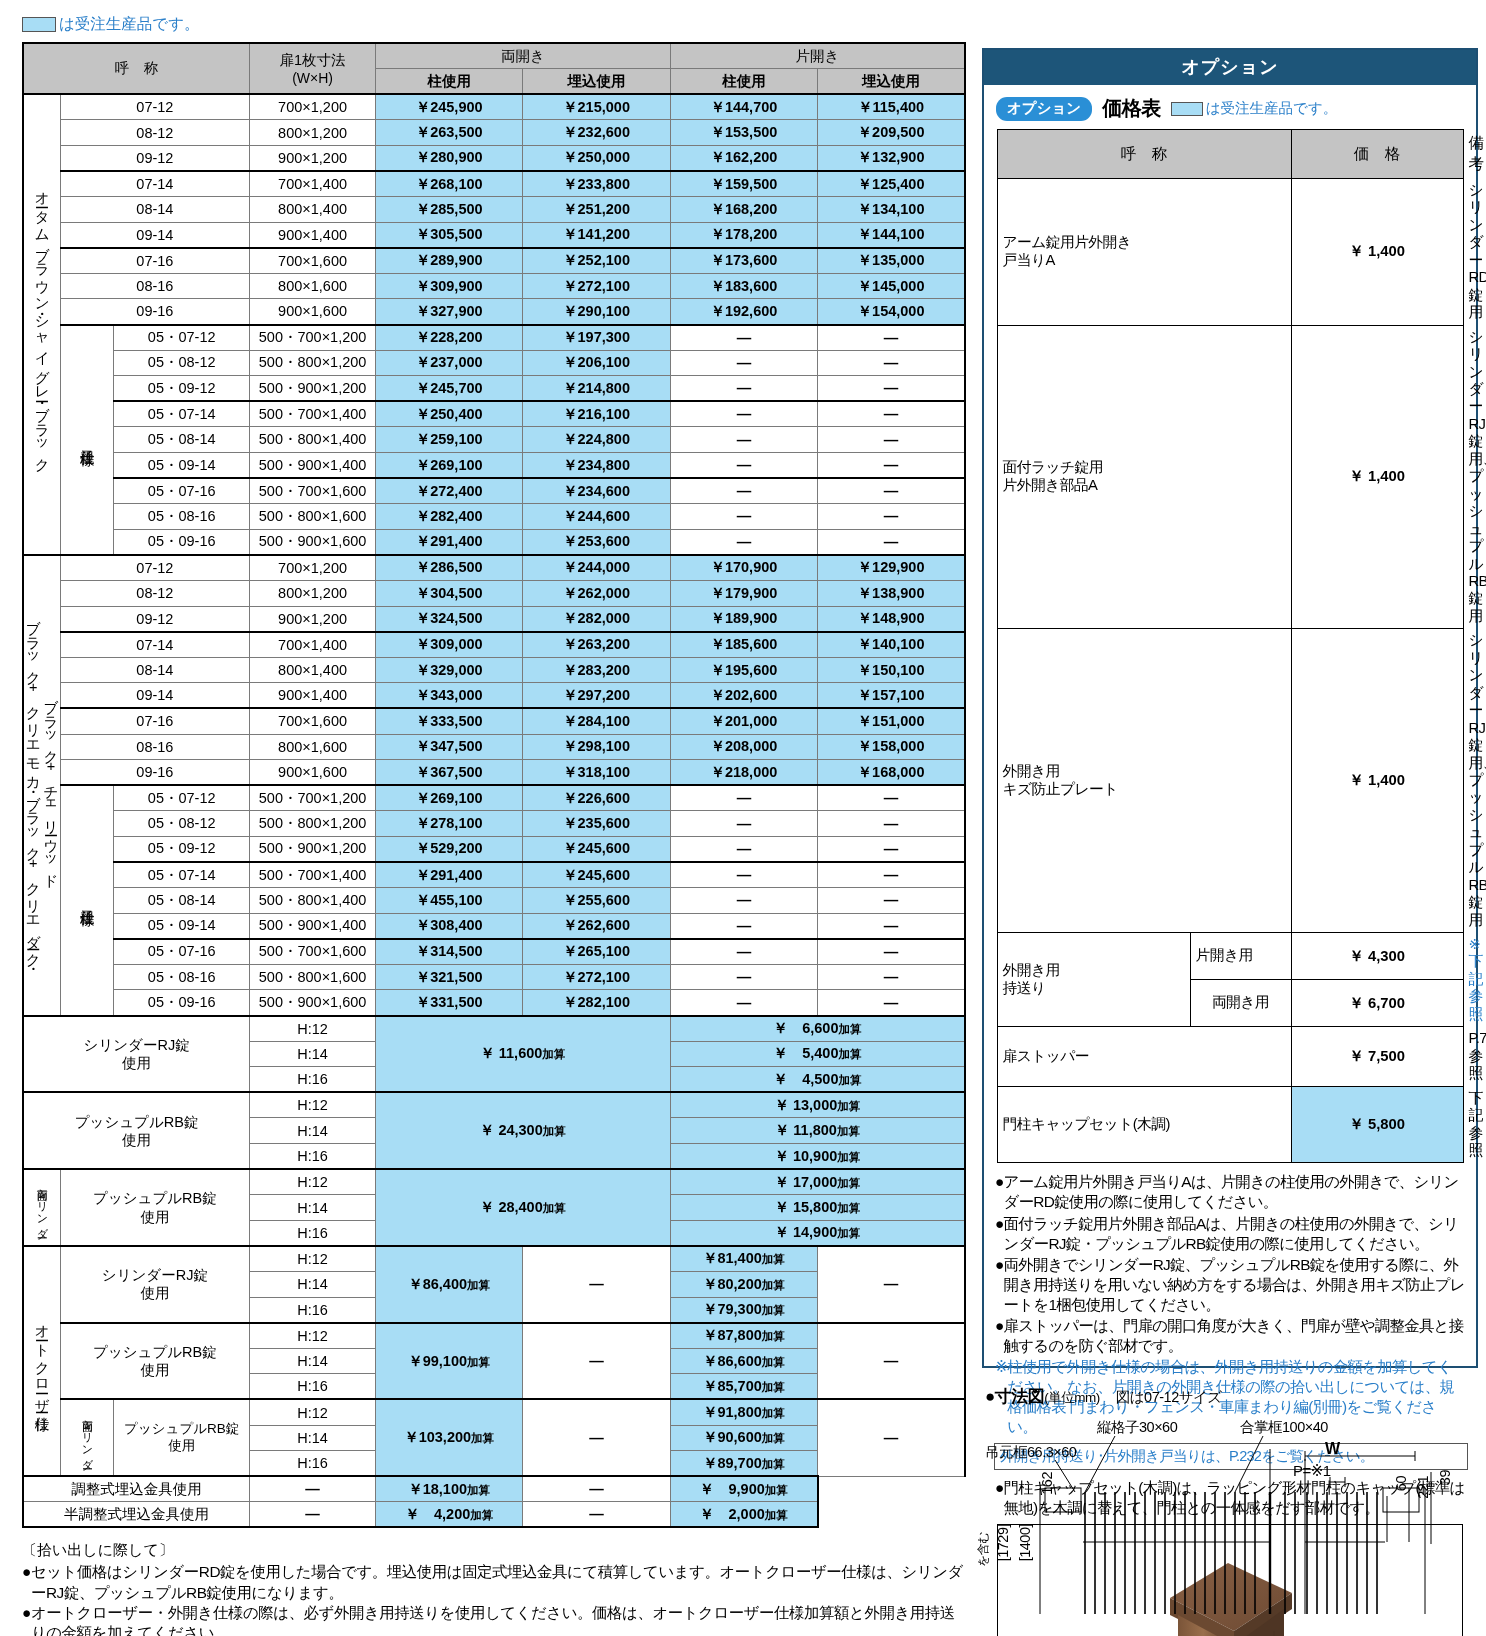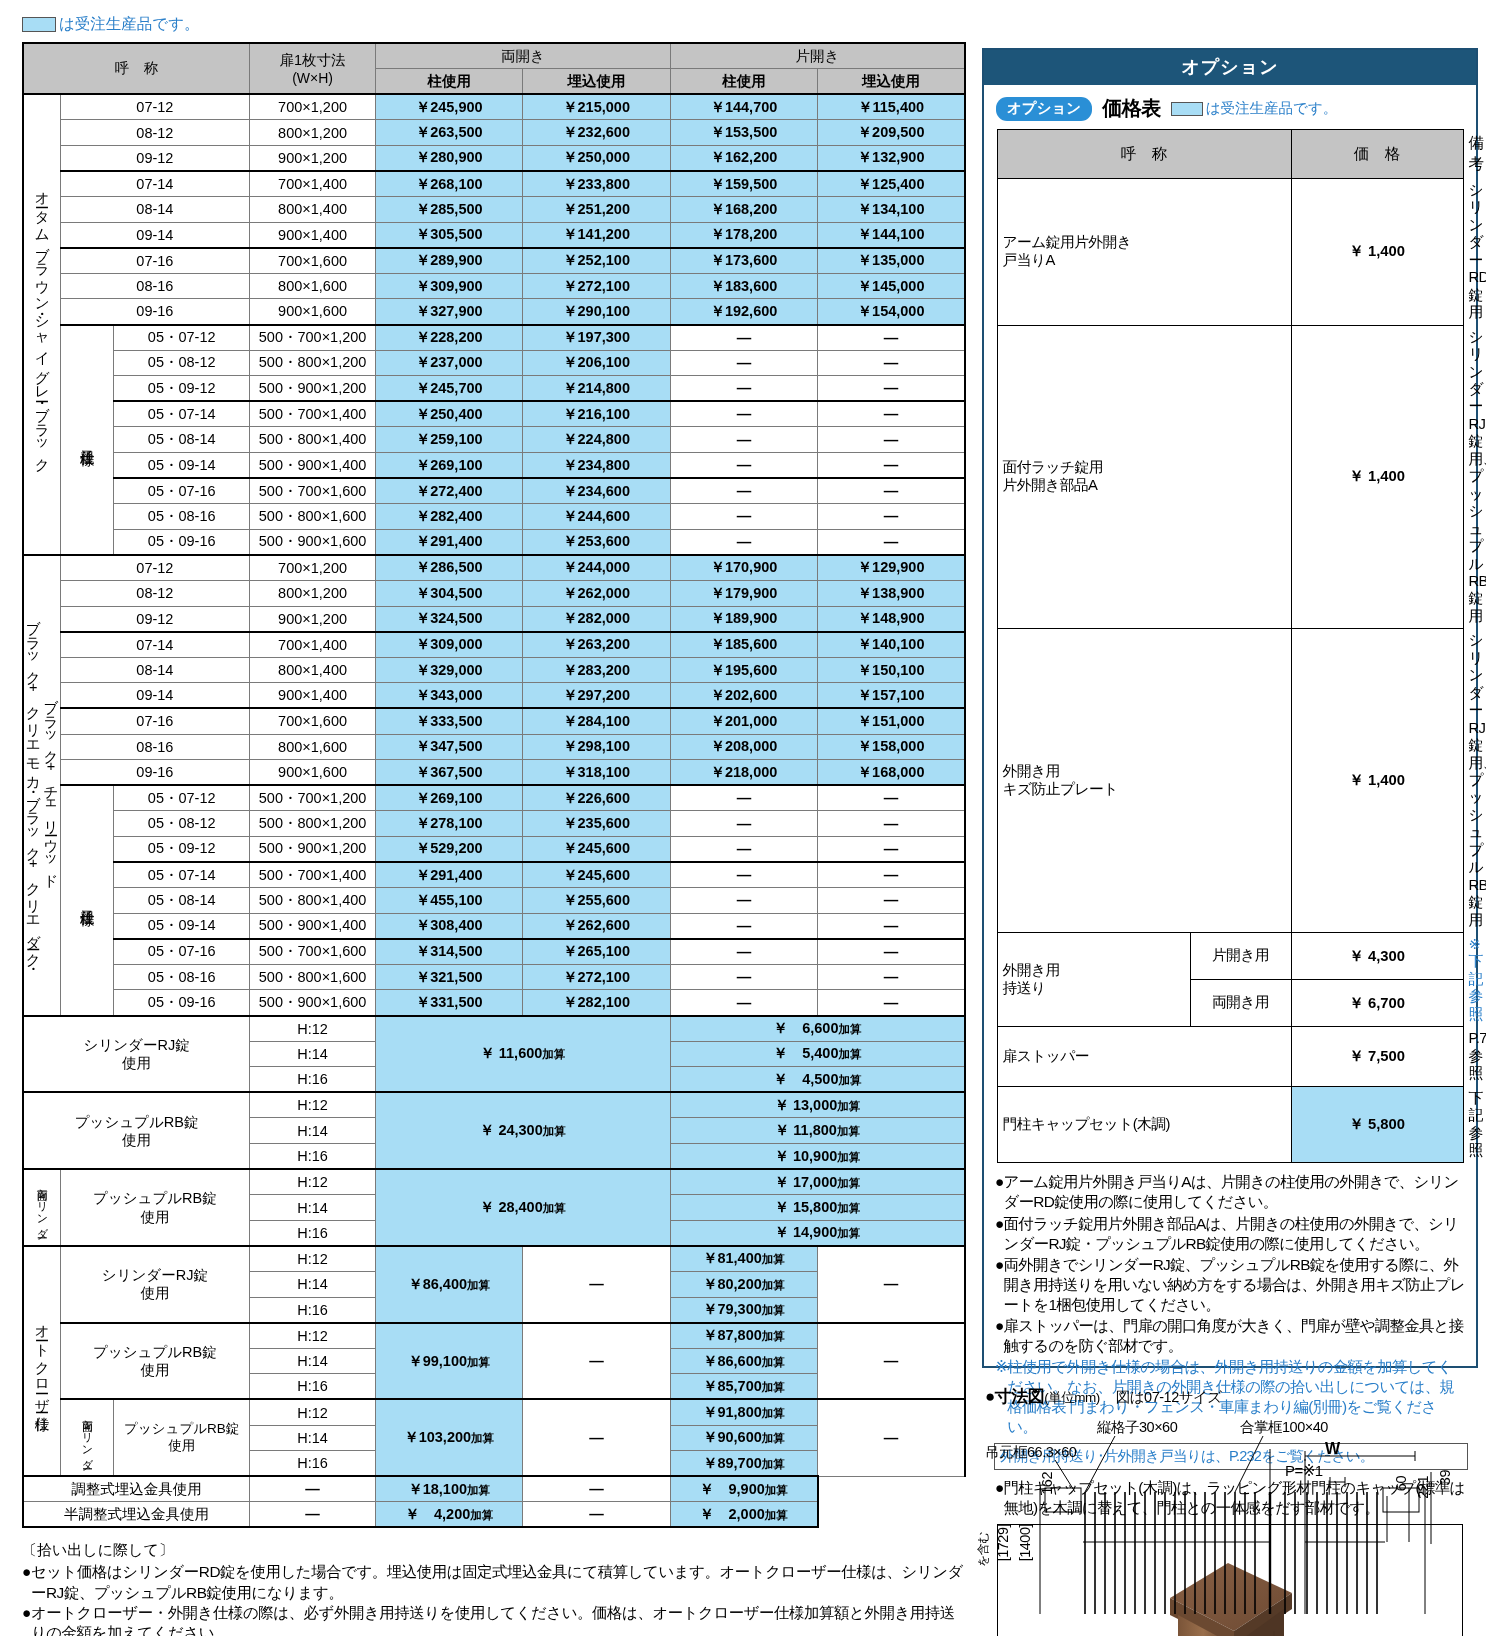--- a/index.html
+++ b/index.html
@@ -632,21 +632,21 @@
               <td class="opt-price">￥ 1,400</td>
               <td class="opt-remark ">シリンダーRJ錠用、<br>プッシュプルRB錠用</td>
             </tr>
             <tr>
               <td colspan="2" class="opt-name">外開き用<br>キズ防止プレート</td>
               <td class="opt-price">￥ 1,400</td>
               <td class="opt-remark ">シリンダーRJ錠用、<br>プッシュプルRB錠用</td>
             </tr>
             <tr>
               <td rowspan="2" class="opt-name">外開き用<br>持送り</td>
-              <td class="opt-name" style="text-align:center">片開き用</td>
+              <td class="opt-name" style="text-align:left">片開き用</td>
               <td class="opt-price">￥ 4,300</td>
               <td rowspan="2" class="opt-remark link-blue">※下記参照</td>
             </tr>
             <tr>
               <td class="opt-name" style="text-align:center">両開き用</td>
               <td class="opt-price">￥ 6,700</td>
             </tr>
             <tr>
               <td colspan="2" class="opt-name">扉ストッパー</td>
               <td class="opt-price">￥ 7,500</td>
@@ -727,21 +727,21 @@
     <div class="dim-section">
       <div class="dim-title">
         <span>●</span><span>寸法図</span><small>(単位mm)</small><span class="dim-note">図は07-12サイズ</span>
       </div>
 
       <div style="position:relative; height:200px; margin-top:6px;">
         <div class="dim-label" style="left:112px; top:4px;">縦格子30×60</div>
         <div class="dim-label" style="left:255px; top:4px;">合掌框100×40</div>
         <div class="dim-label" style="left:0px; top:29px;">吊元框66.3×60</div>
         <div class="dim-label" style="left:340px; top:26px; font-weight:bold; font-size:16px;">W</div>
-        <div class="dim-label" style="left:300px; top:48px; font-size:15px;">P=※1</div>
+        <div class="dim-label" style="left:308px; top:48px; font-size:15px;">P=※1</div>
         <div class="dim-label dim-v" style="left:452px; top:56px;">39</div>
         <div class="dim-label dim-v" style="left:430px; top:62px;">221</div>
         <div class="dim-label dim-v" style="left:408px; top:62px;">60</div>
         <div class="dim-label dim-v" style="left:54px; top:58px;">162</div>
         <div class="dim-label dim-v" style="left:32px; top:110px;">[1400]</div>
         <div class="dim-label dim-v" style="left:10px; top:110px;">[1729]</div>
         <div class="dim-label dim-v" style="left:-10px; top:118px; font-size:12px;">を含む</div>
 
         <svg width="500" height="200" style="position:absolute; left:0; top:0;">
           <g stroke="#000" fill="none" stroke-width="1">

